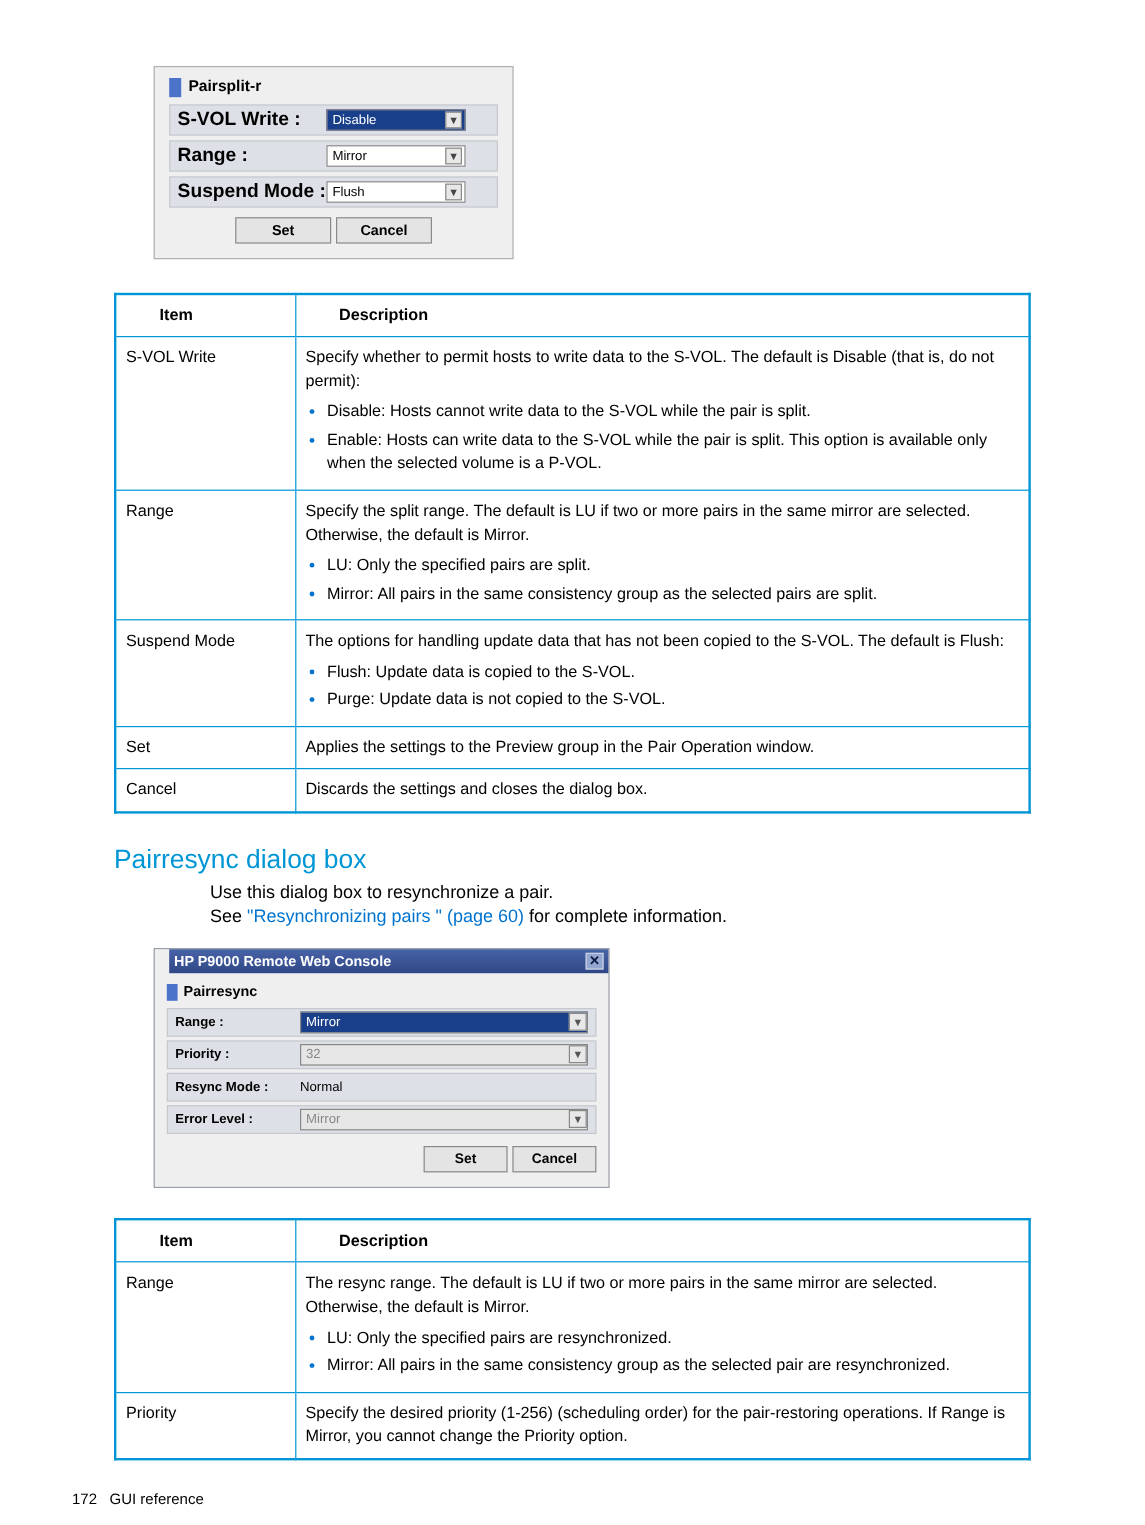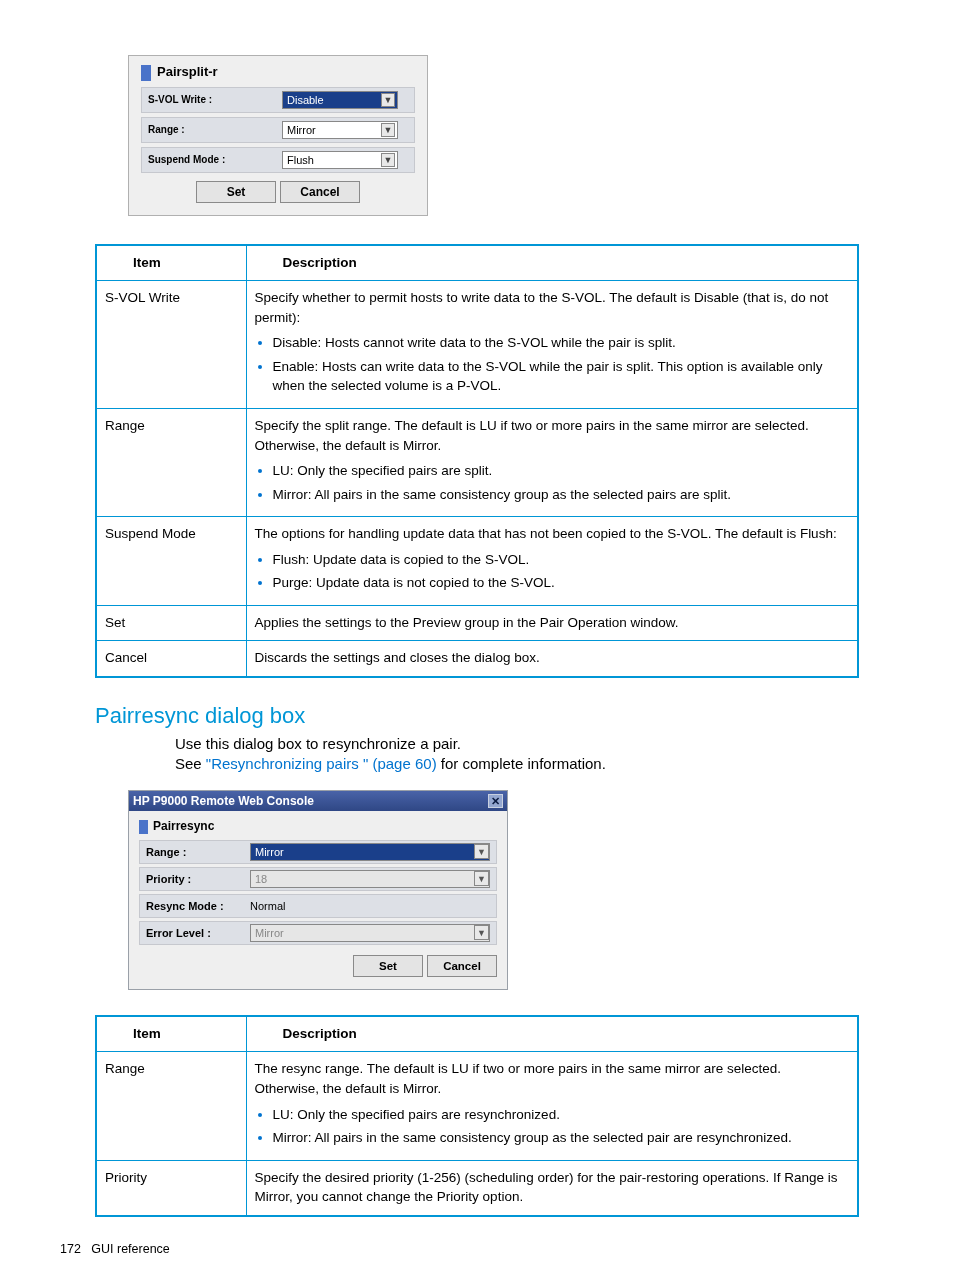--- a/index.html
+++ b/index.html
@@ -31,23 +31,23 @@
     display:inline-block; width:10px; height:16px; background:#4a73c9; vertical-align:middle; margin-right:6px;
   }
   .dlg-split .row {
     display:flex; align-items:center;
     background:#dde0e6;
     border:1px solid #c6c8ce;
     margin-bottom:4px;
     height:26px;
   }
   .dlg-split .row .lbl {
-    width:140px;
+    width:130px;
     font-weight:bold;
-    font-size:10px;
+    font-size:16px;
     padding-left:6px;
   }
   .dlg-split .row .dropdown {
     display:flex;
     align-items:center;
     justify-content:space-between;
     width:116px;
     height:18px;
     border:1px solid #888;
     background:#fff;
@@ -119,20 +119,21 @@
   }
   .dlg-resync .titlebar {
     background: linear-gradient(#4963a8,#2f4785);
     color:#fff;
     font-weight:bold;
     font-size:12px;
     padding:3px 4px;
     display:flex;
     justify-content:space-between;
     align-items:center;
+    margin-left:12px;
   }
   .dlg-resync .titlebar .close {
     width:15px;height:14px;border:1px solid #c8d0e0;background:#94a7d0;color:#0a1a40;
     font-size:11px;line-height:12px;text-align:center;font-weight:bold;
   }
   .dlg-resync .inner { padding:8px 10px 12px 10px; }
   .dlg-resync .inner .ptitle { font-weight:bold; margin-bottom:6px; }
   .dlg-resync .inner .ptitle .bar {
     display:inline-block;width:9px;height:14px;background:#4a73c9;vertical-align:middle;margin-right:5px;
   }
@@ -272,21 +273,21 @@
         <div class="dropdown sel">
           <span>Mirror</span>
           <span class="arrow">▼</span>
         </div>
       </div>
     </div>
     <div class="frow">
       <div class="flbl">Priority :</div>
       <div class="fval">
         <div class="dropdown dis">
-          <span>18</span>
+          <span>32</span>
           <span class="arrow">▼</span>
         </div>
       </div>
     </div>
     <div class="frow">
       <div class="flbl">Resync Mode :</div>
       <div class="fval">Normal</div>
     </div>
     <div class="frow">
       <div class="flbl">Error Level :</div>

